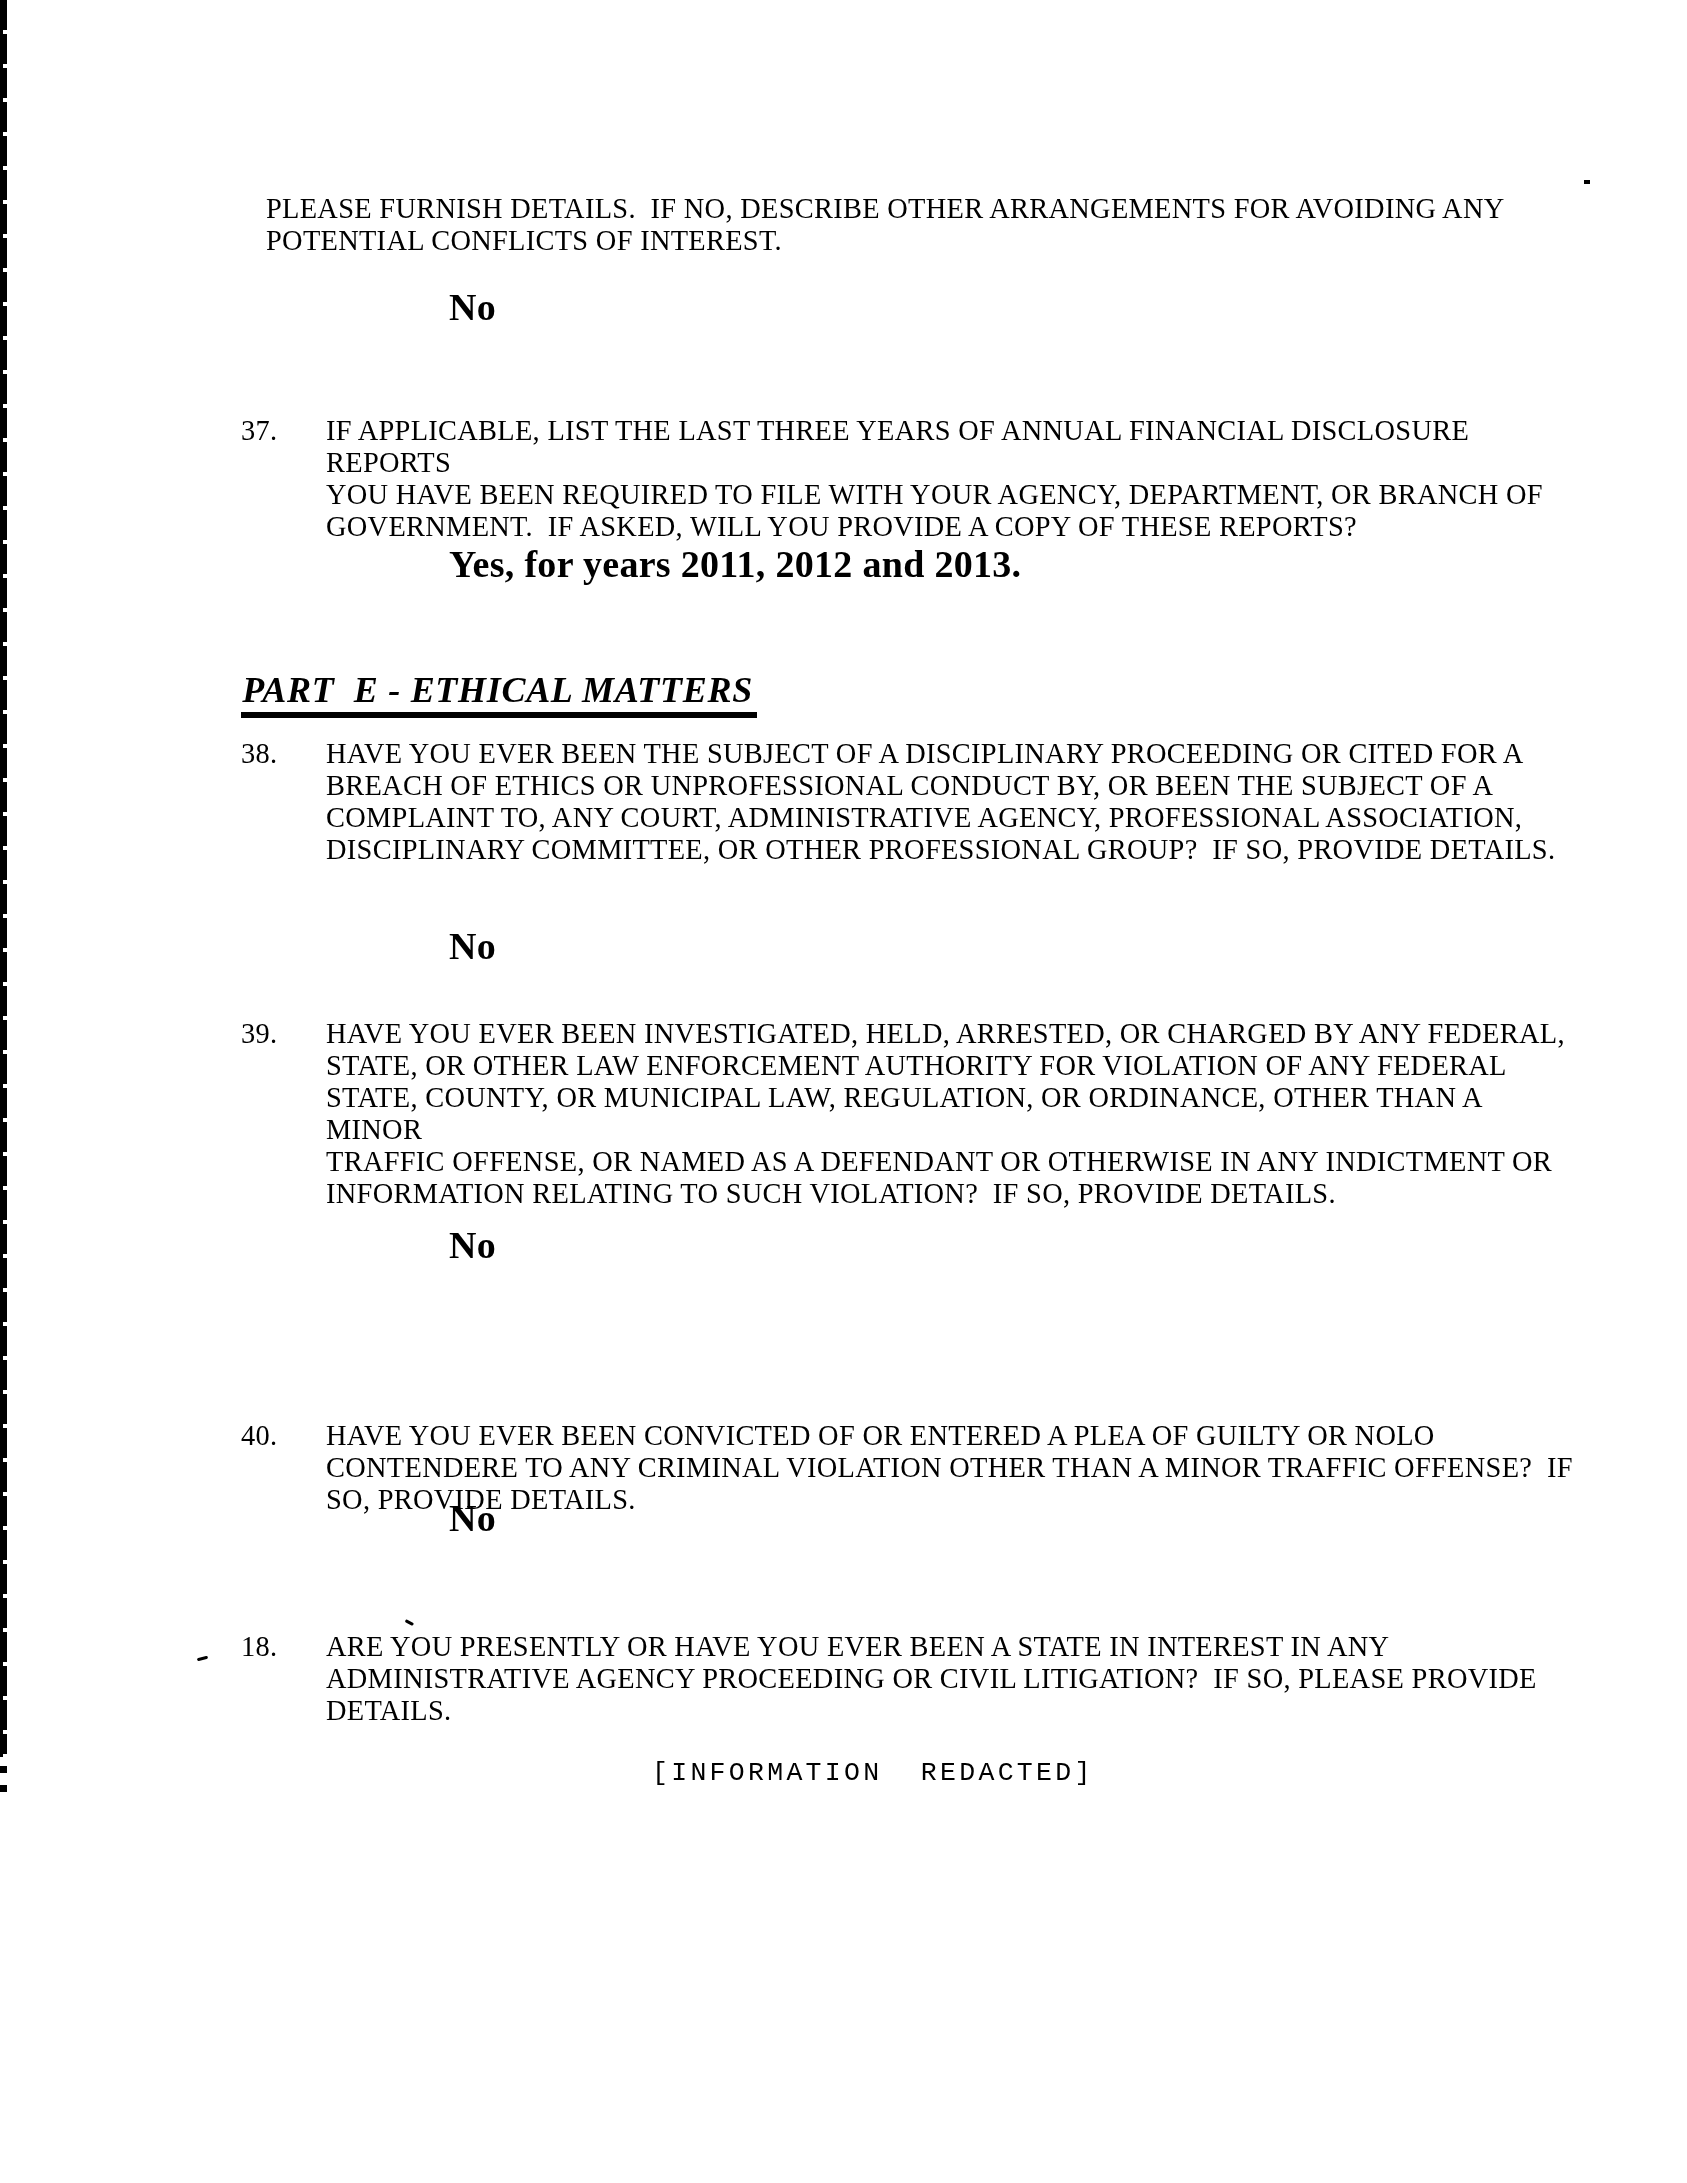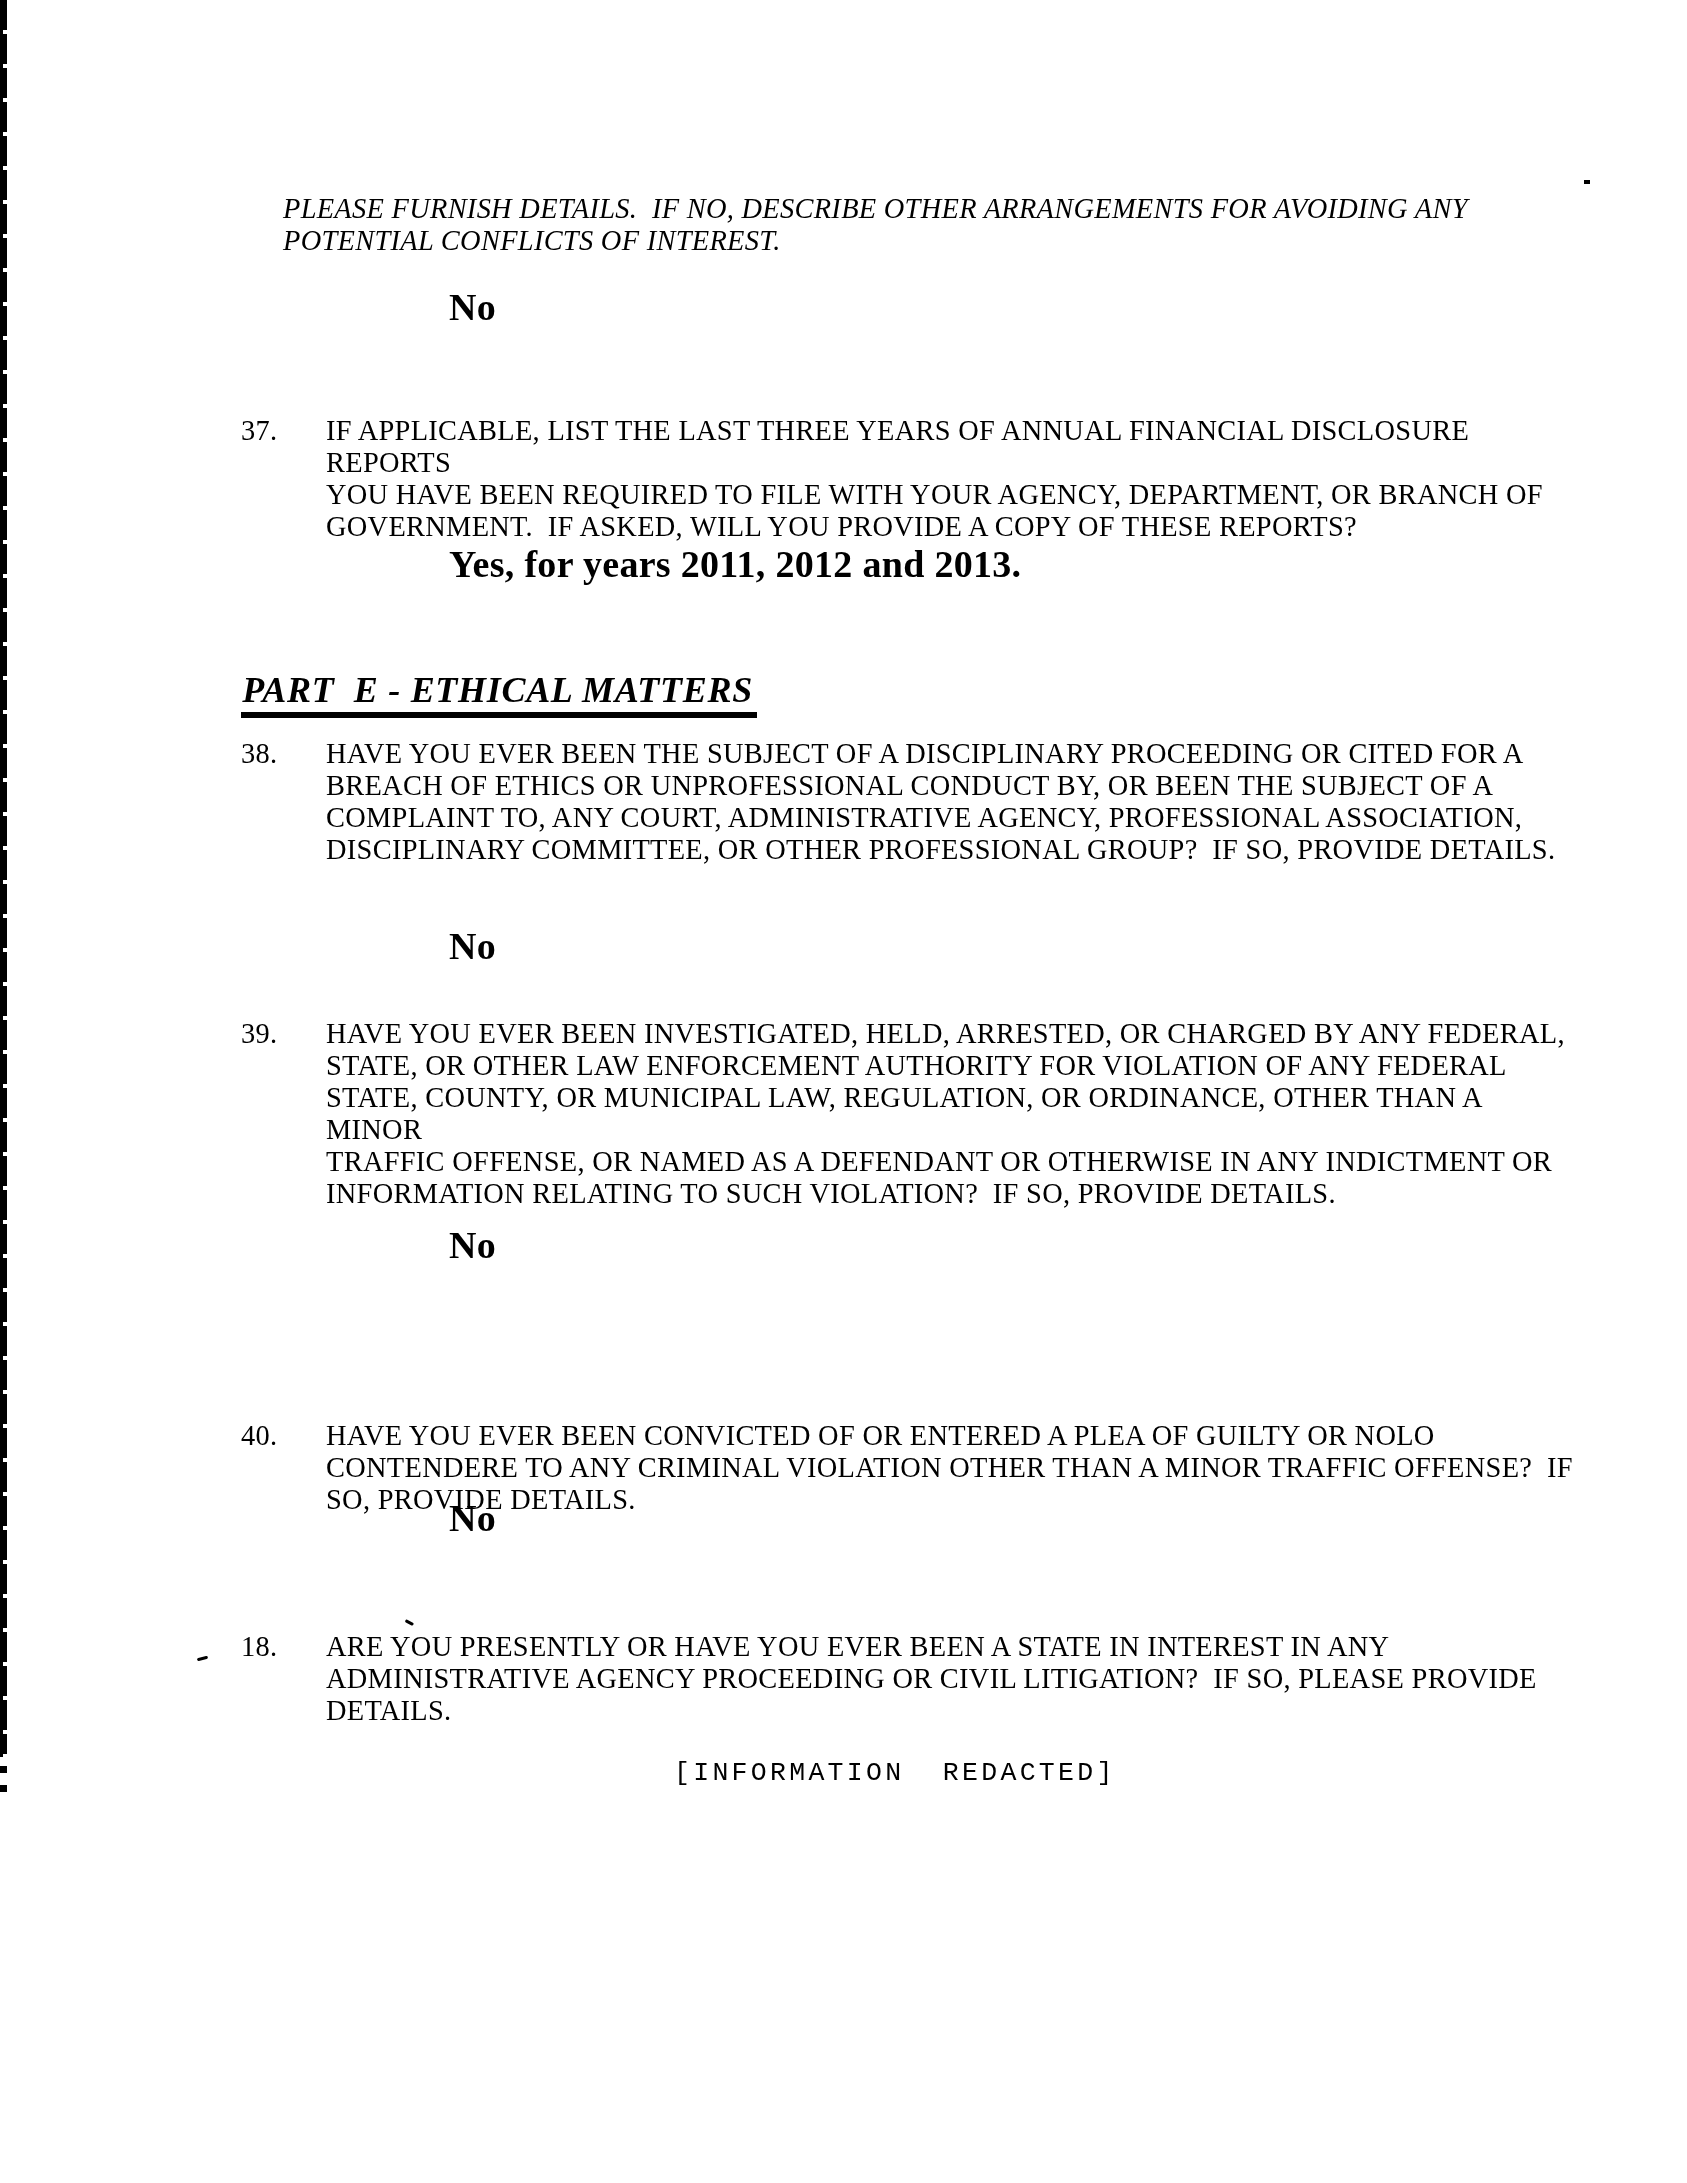--- a/index.html
+++ b/index.html
@@ -24,36 +24,36 @@
     position:absolute;left:0;top:1747px;width:6.6px;height:53px;
     background:repeating-linear-gradient(180deg,#000 0px,#000 7.3px,rgba(255,255,255,0) 7.3px,rgba(255,255,255,0) 19px);
   }
   .qblock{
     position:absolute;left:241px;width:1336px;
     font-size:28.4px;line-height:32px;
     letter-spacing:0.3px;
   }
   .qnum{position:absolute;left:0;top:0;}
   .qtext{margin-left:85px;white-space:pre-wrap;}
-  .noindent .qtext{margin-left:42px;font-style:italic;}
+  .noindent .qtext{margin-left:25px;}
   .answer{
     position:absolute;left:449px;
     font-size:38px;line-height:32px;font-weight:bold;
     letter-spacing:0.3px;white-space:pre-wrap;
   }
   .section-heading{
     position:absolute;left:241px;top:670px;
     font-size:36px;line-height:40px;font-weight:bold;
     letter-spacing:0.7px;white-space:pre-wrap;
     border-bottom:6px solid #000;
     padding:0 4px 2px 1.3px;
     font-style:italic;
   }
   .redacted{
-    position:absolute;left:674px;top:1757px;
+    position:absolute;left:652px;top:1757px;
     font-family:"Liberation Mono", monospace;
     font-size:26.5px;line-height:32px;letter-spacing:3.3px;
     white-space:pre-wrap;
   }
   
   .artifact{position:absolute;background:#000;}
   .artifact-dot{left:1584px;top:180px;width:6px;height:4px;}
   .artifact-tick{left:405px;top:1621px;width:8.6px;height:2.6px;transform:rotate(28deg);border-radius:1.3px;}
   .artifact-comma{left:197px;top:1657px;width:10.6px;height:3.3px;transform:rotate(-14deg);border-radius:2px;}
 </style>

